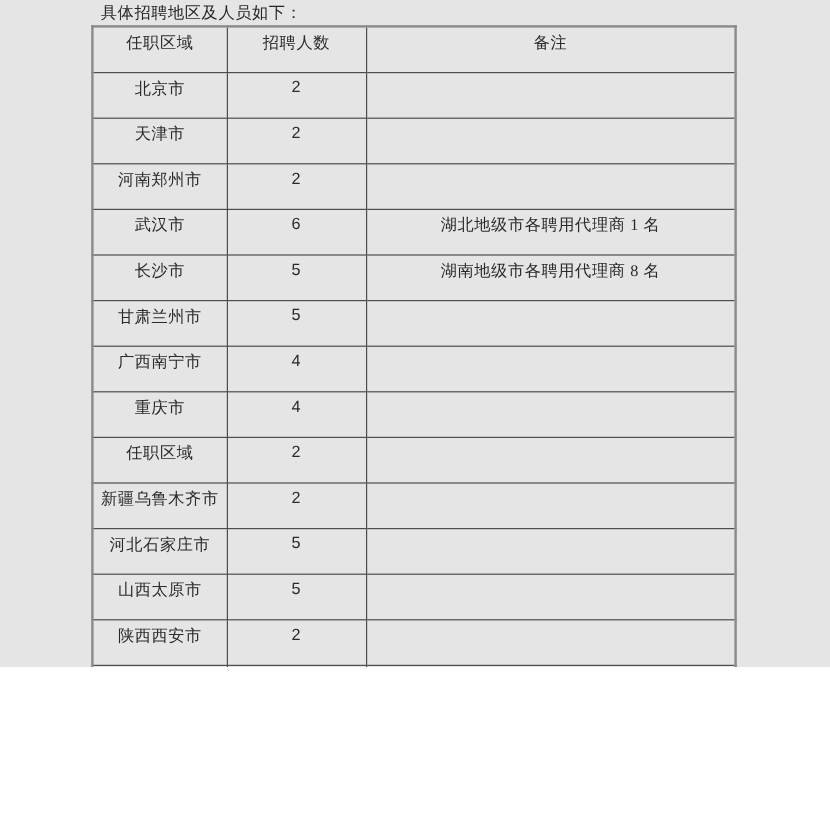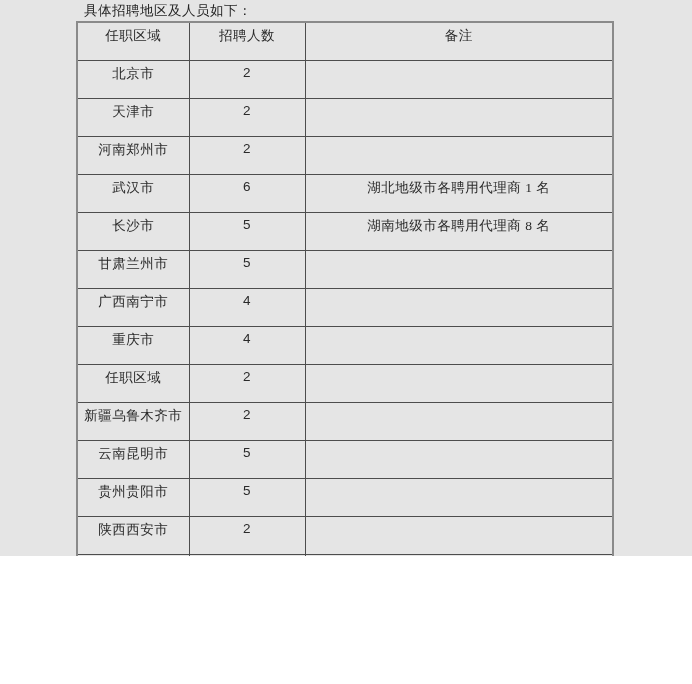--- a/index.html
+++ b/index.html
@@ -147,27 +147,27 @@
       <td class="remark"></td>
     </tr>
 
     <tr>
       <td class="region">新疆乌鲁木齐市</td>
       <td class="count">2</td>
       <td class="remark"></td>
     </tr>
 
     <tr>
-      <td class="region">云南昆明市</td>
+      <td class="region">河北石家庄市</td>
       <td class="count">5</td>
       <td class="remark"></td>
     </tr>
 
     <tr>
-      <td class="region">贵州贵阳市</td>
+      <td class="region">山西太原市</td>
       <td class="count">5</td>
       <td class="remark"></td>
     </tr>
 
 
     <tr>
       <td class="region">陕西西安市</td>
       <td class="count">2</td>
       <td class="remark"></td>
     </tr>

